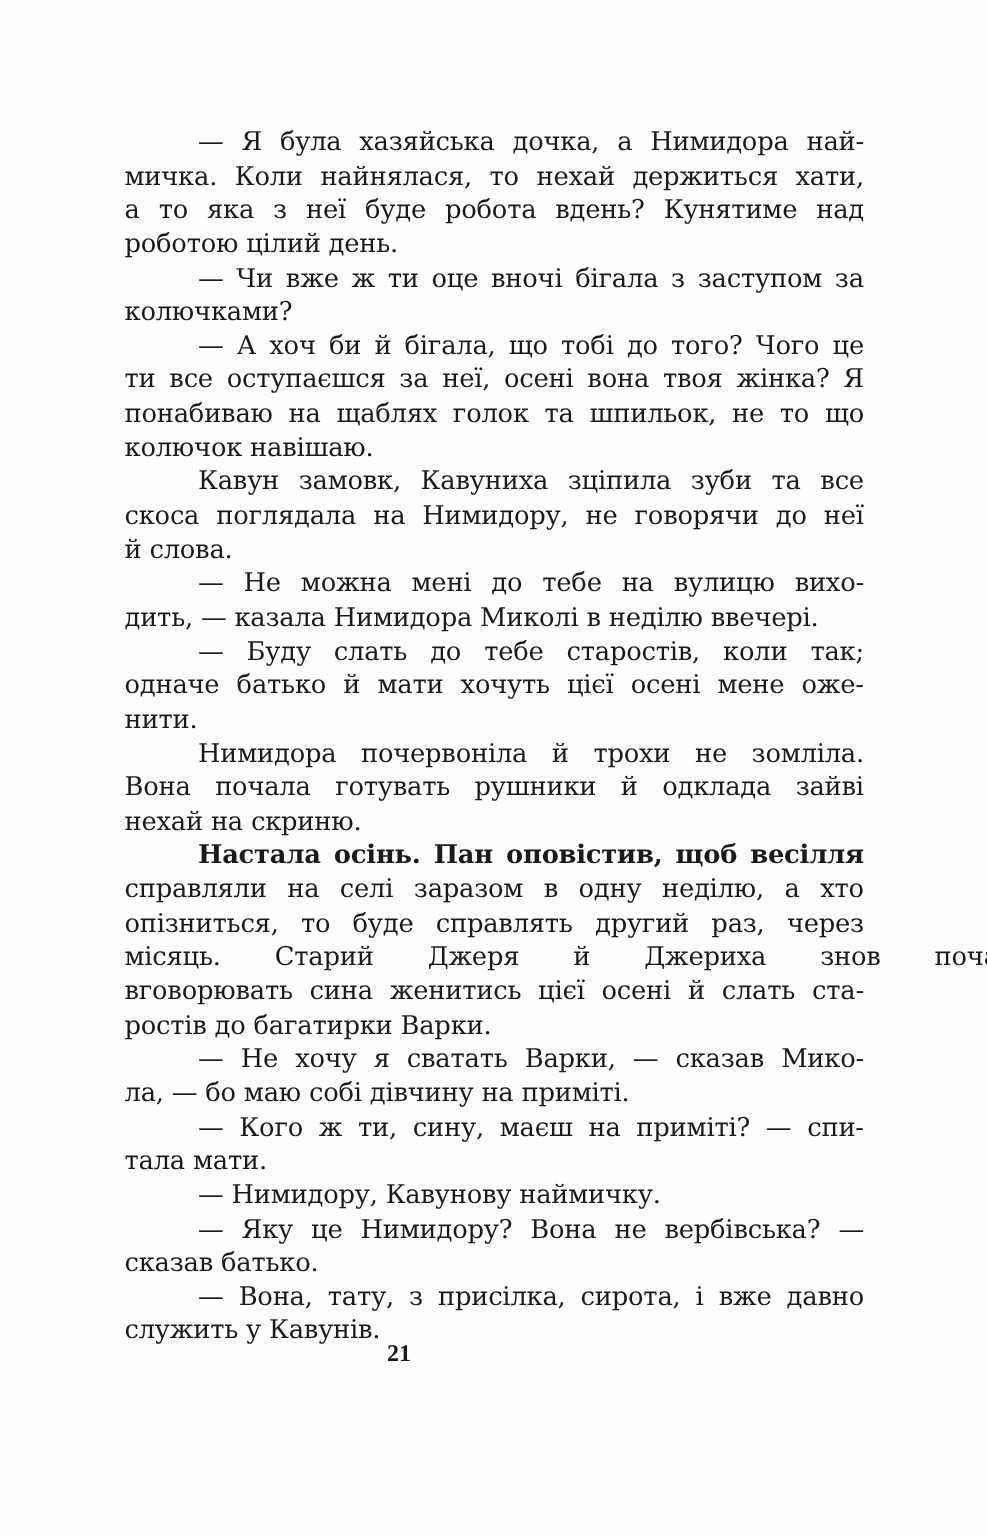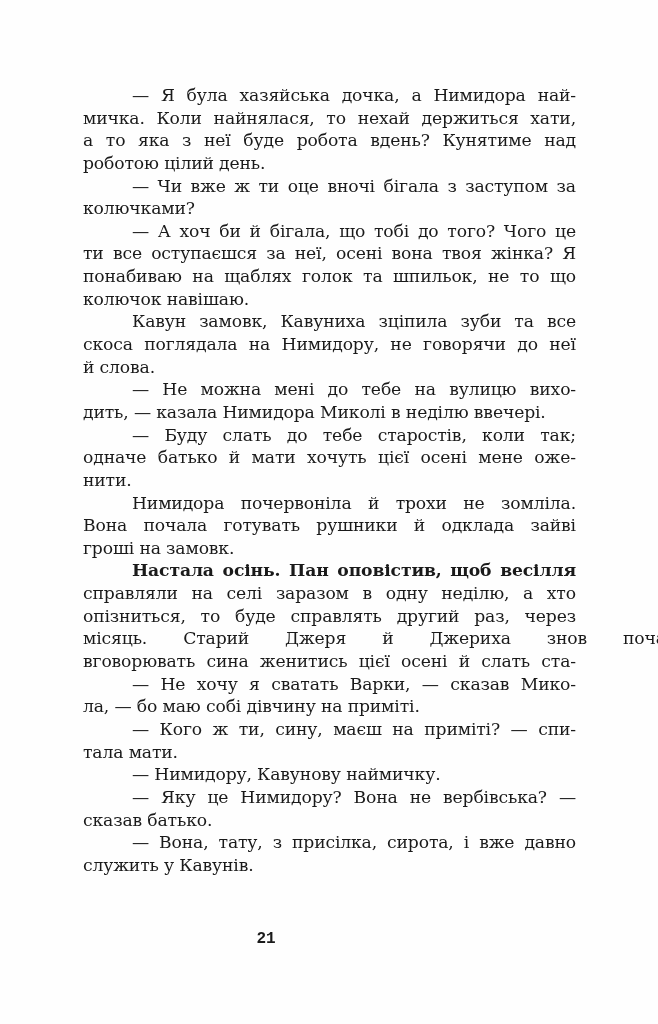--- a/index.html
+++ b/index.html
@@ -7,22 +7,22 @@
     .page { position: absolute; left: 0; top: 0; width: 658px; height: 1024px; background: #fefefe; }
     .text-block {
       position: absolute; left: 83px; top: 84px; width: 493px;
       font-family: "DejaVu Serif", "Liberation Serif", serif;
       font-size: 17.2px; color: #1a1a1a; line-height: 22.65px;
     }
     .line { display: block; height: 22.65px; white-space: nowrap; text-align: justify; text-align-last: justify; overflow: visible; letter-spacing: -0.15px; }
     .line.last { text-align-last: left; }
     .line.indent { padding-left: 49px; }
     .page-number {
-      position: absolute; left: 0; width: 532px; top: 930px; text-align: center;
-      font-family: Liberation Mono, monospace; font-size: 16px; font-weight: bold; color: #1a1a1a;
+      position: absolute; left: 0; width: 532px; top: 894px; text-align: center;
+      font-family: Liberation Serif, serif; font-size: 16px; font-weight: bold; color: #1a1a1a;
     }
   </style>
 </head>
 <body>
 
 <div class="page">
   <div class="text-block" id="text-block">
       <span class="line indent" style="white-space: normal; display: flex; justify-content: space-between;">
         <span>—</span>
         <span>Я</span>
@@ -171,21 +171,21 @@
       </span>
       <span class="line" style="white-space: normal; display: flex; justify-content: space-between;">
         <span>Вона</span>
         <span>почала</span>
         <span>готувать</span>
         <span>рушники</span>
         <span>й</span>
         <span>одклада</span>
         <span>зайві</span>
       </span>
-      <span class="line last">гроші на замовк.</span>
+      <span class="line last">нехай на скриню.</span>
       <span class="line indent" style="white-space: normal; display: flex; justify-content: space-between; font-weight: bold;">
         <span>Настала</span>
         <span>осінь.</span>
         <span>Пан</span>
         <span>оповістив,</span>
         <span>щоб</span>
         <span>весілля</span>
       </span>
       <span class="line" style="white-space: normal; display: flex; justify-content: space-between;">
         <span>справляли</span>
@@ -219,20 +219,21 @@
       <span class="line" style="white-space: normal; display: flex; justify-content: space-between;">
         <span>вговорювать</span>
         <span>сина</span>
         <span>женитись</span>
         <span>цієї</span>
         <span>осені</span>
         <span>й</span>
         <span>слать</span>
         <span>ста-</span>
       </span>
+      <span class="line last">ростів до багатирки Варки.</span>
       <span class="line indent" style="white-space: normal; display: flex; justify-content: space-between;">
         <span>—</span>
         <span>Не</span>
         <span>хочу</span>
         <span>я</span>
         <span>сватать</span>
         <span>Варки,</span>
         <span>—</span>
         <span>сказав</span>
         <span>Мико-</span>

